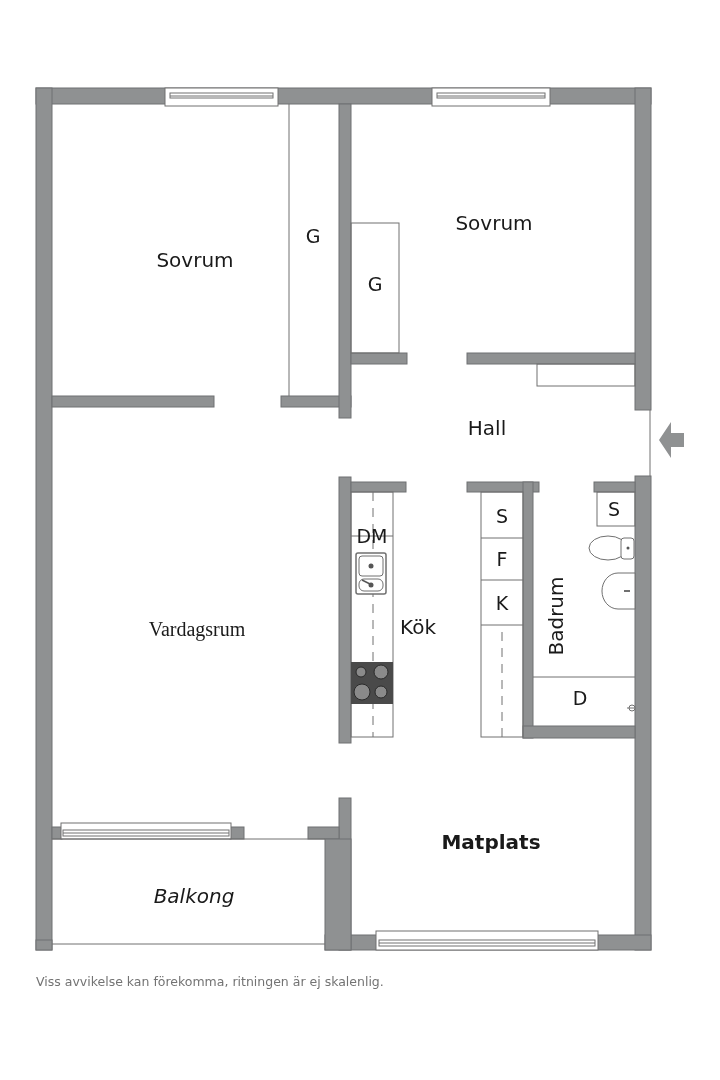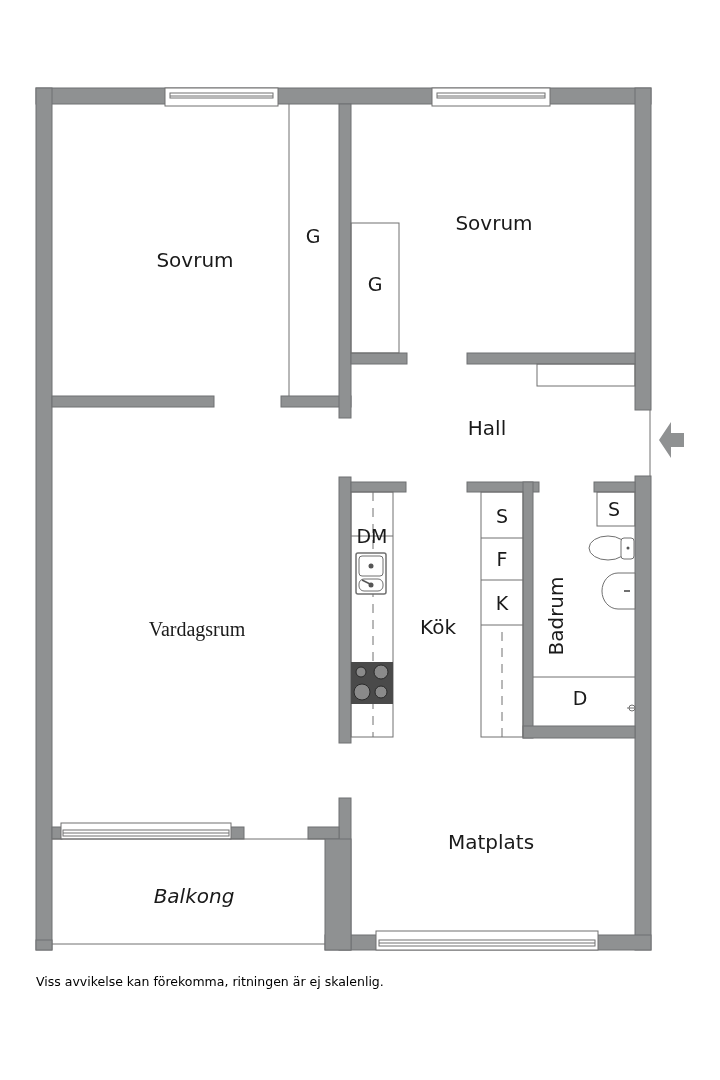--- a/index.html
+++ b/index.html
@@ -6,21 +6,21 @@
   body { width: 720px; height: 1080px; position: relative; overflow: hidden; font-family: "DejaVu Sans", sans-serif; }
   #plan { position: absolute; left: 0; top: 0; width: 720px; height: 1080px; }
   .wall { fill: #8f9192; stroke: #6f7172; stroke-width: 1; }
   .line { fill: none; stroke: #707070; stroke-width: 1; }
   .win-outer { fill: #ffffff; stroke: #707070; stroke-width: 1; }
   .win-inner { fill: #ffffff; stroke: #707070; stroke-width: 1; }
   .dash { stroke: #707070; stroke-width: 1; stroke-dasharray: 9 7; }
   .room-label { position: absolute; font-family: "DejaVu Sans", sans-serif; font-size: 20px; color: #1a1a1a; white-space: nowrap; transform: translate(-50%, -50%); }
   .fix-label { position: absolute; font-family: "DejaVu Sans", sans-serif; font-size: 19px; color: #1a1a1a; transform: translate(-50%, -50%); white-space: nowrap; }
   .badrum { transform: translate(-50%, -50%) rotate(-90deg); }
-  .disclaimer { position: absolute; left: 36px; top: 974px; font-family: "DejaVu Sans", sans-serif; font-size: 12.5px; color: #000000; white-space: nowrap; }
+  .disclaimer { position: absolute; left: 36px; top: 974px; font-family: "DejaVu Sans", sans-serif; font-size: 12.5px; color: #737373; white-space: nowrap; }
 </style>
 </head>
 <body>
 
 <svg id="plan" viewBox="0 0 720 1080" xmlns="http://www.w3.org/2000/svg">
 
   <g>
 
     <rect class="wall" x="36" y="88" width="615" height="16"></rect>
 
@@ -142,23 +142,23 @@
       <circle cx="632" cy="708" r="3" fill="#fff" stroke="#707070"></circle>
       <line x1="627" y1="708" x2="635" y2="708" stroke="#707070"></line>
     </g>
   </g>
 </svg>
 
 <div class="room-label" style="left:195px; top:260px;">Sovrum</div>
 <div class="room-label" style="left:494px; top:223px;">Sovrum</div>
 <div class="room-label" style="left:487px; top:428px;">Hall</div>
 <div class="room-label" style="left:197px; top:629px;font-family:Liberation Serif, serif;">Vardagsrum</div>
-<div class="room-label" style="left:438px; top:627px;">Kök</div>
+<div class="room-label" style="left:418px; top:627px;">Kök</div>
 <div class="room-label badrum" style="left:556px; top:616px;">Badrum</div>
-<div class="room-label" style="left:491px; top:842px;">Matplats</div>
+<div class="room-label" style="left:491px; top:842px;font-weight:bold;">Matplats</div>
 <div class="room-label" style="left:194px; top:896px;font-style:italic;">Balkong</div>
 
 <div class="fix-label" style="left:313px; top:236px;">G</div>
 <div class="fix-label" style="left:375px; top:284px;">G</div>
 <div class="fix-label" style="left:372px; top:516px;margin-top:20px;">DM</div>
 <div class="fix-label" style="left:502px; top:516px;">S</div>
 <div class="fix-label" style="left:502px; top:559px;">F</div>
 <div class="fix-label" style="left:502px; top:603px;">K</div>
 <div class="fix-label" style="left:614px; top:509px;">S</div>
 <div class="fix-label" style="left:580px; top:698px;">D</div>

